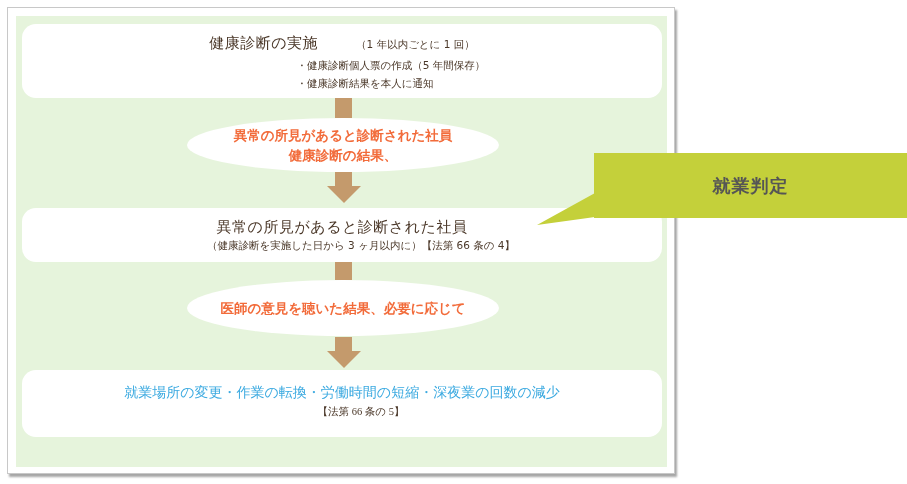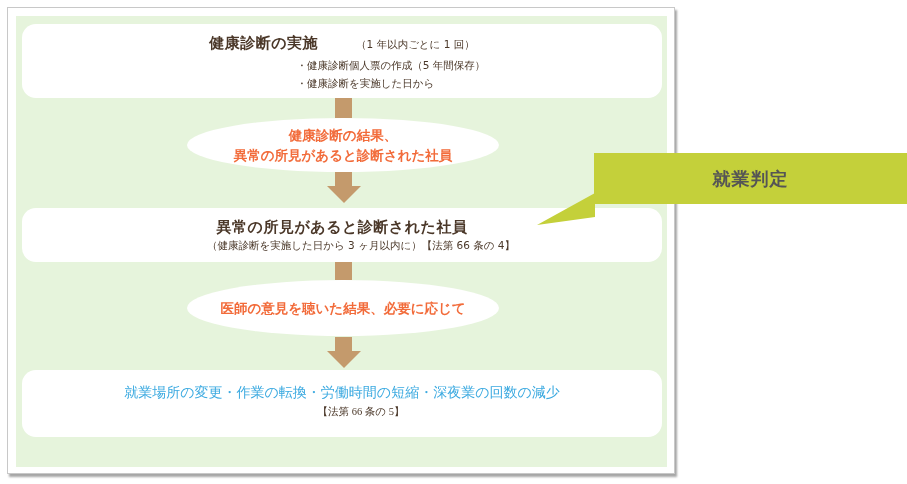--- a/index.html
+++ b/index.html
@@ -20,40 +20,40 @@
       background: #e6f4dc;
     }
     .box {
       position: absolute; left: 22px; width: 640px;
       background: #ffffff; border-radius: 14px;
       text-align: center; color: #4a3728;
     }
     .box1 { top: 24px; height: 74px; }
     .box2 { top: 208px; height: 54px; }
     .box3 { top: 370px; height: 67px; }
-    .t-title { font-size: 15px; font-weight: bold; letter-spacing: 0.5px; }
+    .t-title { font-size: 15px; font-weight: normal; letter-spacing: 0.5px; }
     .t-small { font-size: 10.5px; padding-left: 38px; }
     .t-mid { font-size: 12px; }
     .bar {
       position: absolute; left: 335px; width: 17px; background: #c49a6c;
     }
     .arrow {
       position: absolute; left: 327px; width: 0; height: 0;
       border-left: 17px solid transparent; border-right: 17px solid transparent;
     }
     .arrow-stem { position: absolute; left: 335px; width: 17px; background: #c49a6c; }
     .ellipse {
       position: absolute; left: 187px; width: 312px;
       border-radius: 50%;
       background: radial-gradient(ellipse at center, #ffffff 70%, #f6faf2 100%);
       display: flex; align-items: center; justify-content: center; flex-direction: column;
       color: #f26b3a; font-weight: bold; font-size: 13.5px; text-align: center; line-height: 1.5;
     }
     .callout {
-      position: absolute; left: 594px; top: 153px; width: 313px; height: 51px;
+      position: absolute; left: 594px; top: 153px; width: 313px; height: 65px;
       background: #c4d03a;
       display: flex; align-items: center; justify-content: center;
       color: #555555; font-weight: bold; font-size: 18px; letter-spacing: 1px;
     }
     .callout-tail {
       position: absolute; left: 0; top: 0; width: 907px; height: 484px; pointer-events: none;
     }
     .blue { color: #3aa9e0; font-size: 14px; }
   </style>
 </head>
@@ -61,28 +61,28 @@
 
 <div class="frame"></div>
 <div class="green"></div>
 
 <div class="box box1">
   <div style="margin-top:9px;">
     <span class="t-title">健康診断の実施</span><span class="t-small">（1 年以内ごとに 1 回）</span>
   </div>
   <div style="display:inline-block; text-align:left; margin-top:3px; margin-left:60px;">
     <div class="t-small" style="line-height:18px;">・健康診断個人票の作成（5 年間保存）</div>
-    <div class="t-small" style="line-height:18px;">・健康診断を実施した日から</div>
+    <div class="t-small" style="line-height:18px;">・健康診断結果を本人に通知</div>
   </div>
 </div>
 
 <div class="bar" style="top:98px;height:20px;"></div>
 <div class="ellipse" style="top:118px;height:54px;">
+  <div>異常の所見があると診断された社員</div>
   <div>健康診断の結果、</div>
-  <div>異常の所見があると診断された社員</div>
 </div>
 <div class="arrow-stem" style="top:172px;height:14px;"></div>
 <div class="arrow" style="top:186px;border-top:17px solid #c49a6c;"></div>
 
 <div class="box box2">
   <div class="t-title" style="margin-top:10px;">異常の所見があると診断された社員</div>
   <div class="t-small" style="margin-top:2px;">（健康診断を実施した日から 3 ヶ月以内に）【法第 66 条の 4】</div>
 </div>
 
 <div class="bar" style="top:262px;height:18px;"></div>

